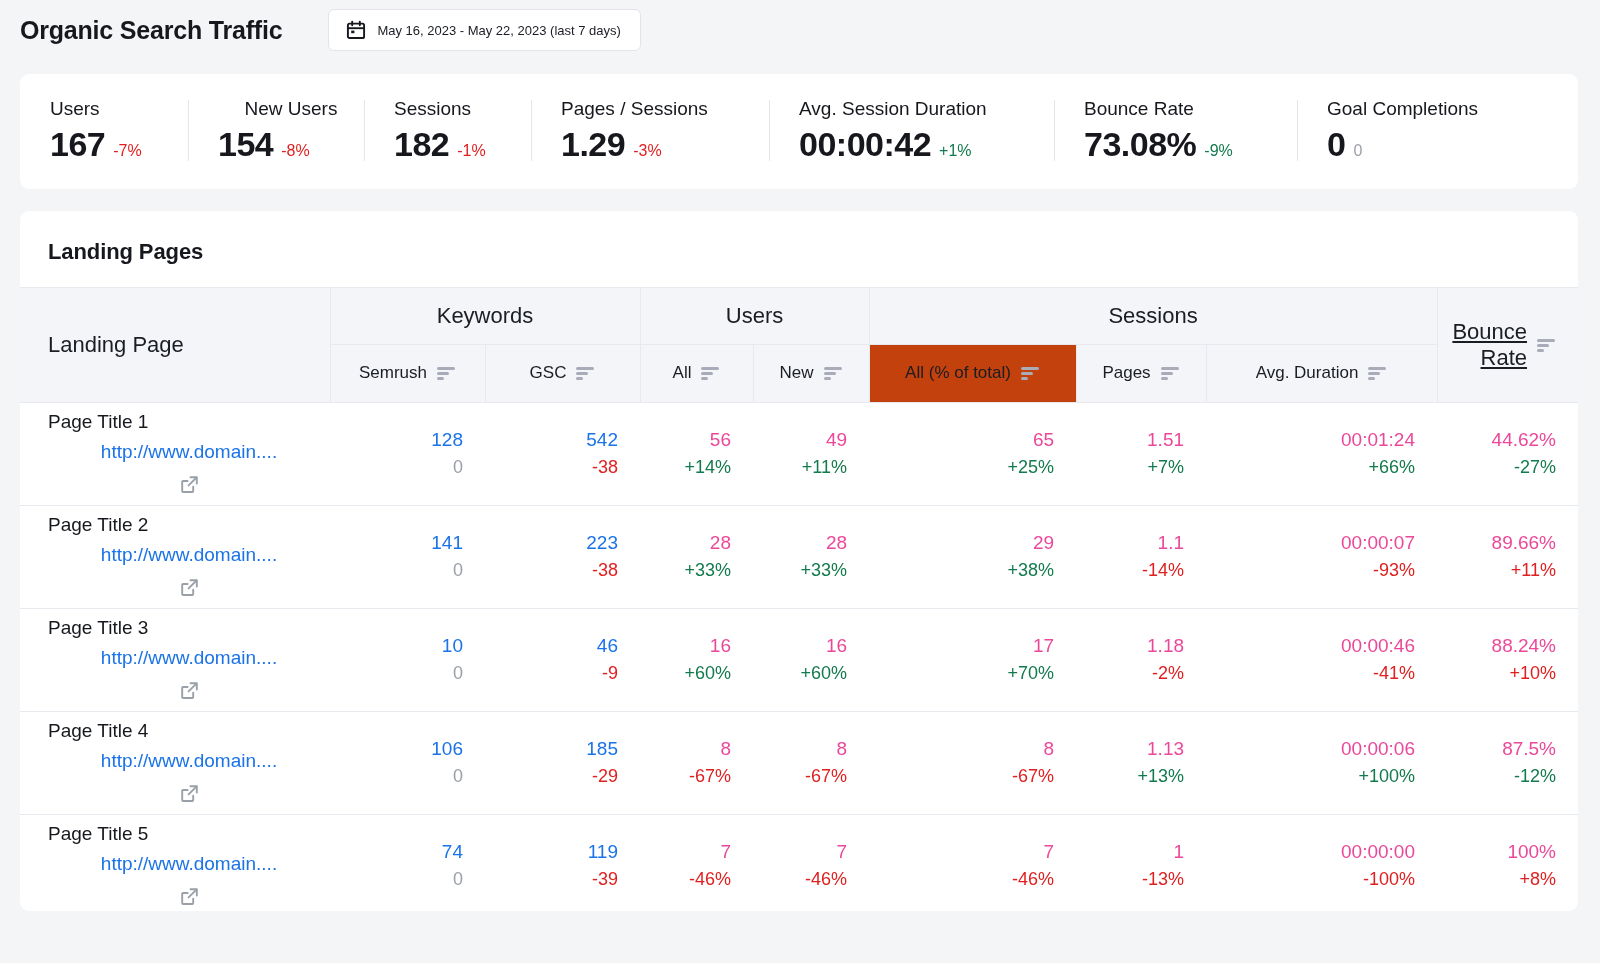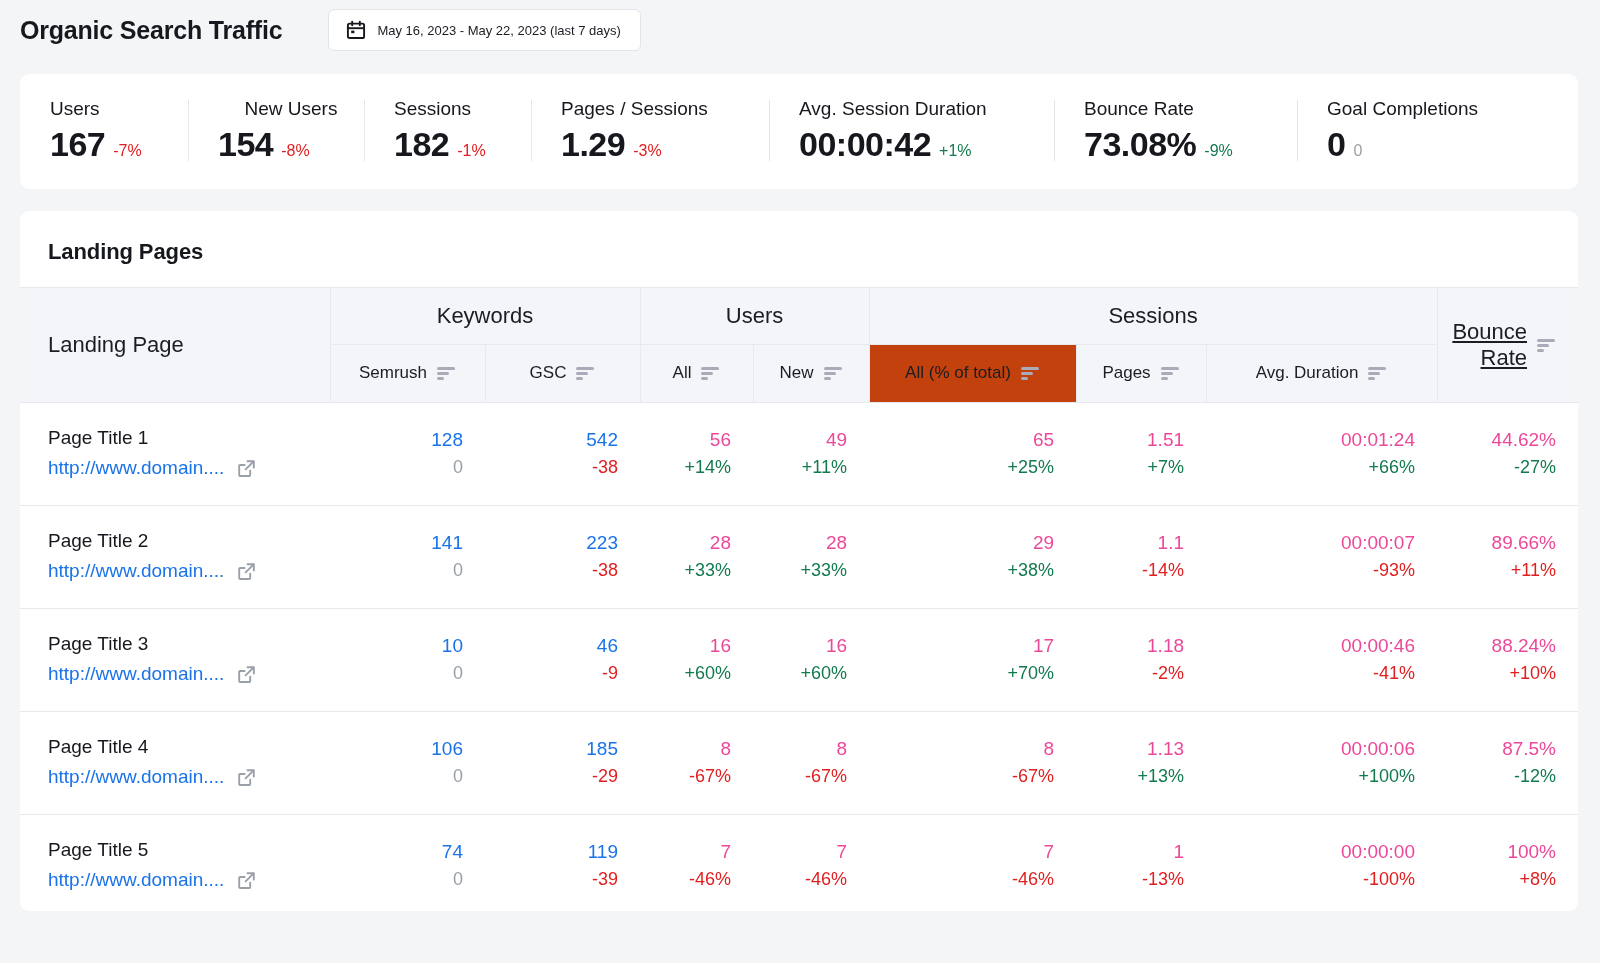--- a/index.html
+++ b/index.html
@@ -193,20 +193,21 @@
   .lp-title {
     font-size: 19px;
     color: #16181d;
     margin-bottom: 9px;
     line-height: 1.1;
   }
   .lp-urlrow {
     display: flex;
     align-items: center;
     gap: 12px;
+    flex-direction: column;
   }
   .lp-url {
     font-size: 19px;
     color: #1a73e8;
     line-height: 1.1;
   }
   .ext-icon { display: block; flex: 0 0 auto; }
 </style>
 </head>
 <body>

